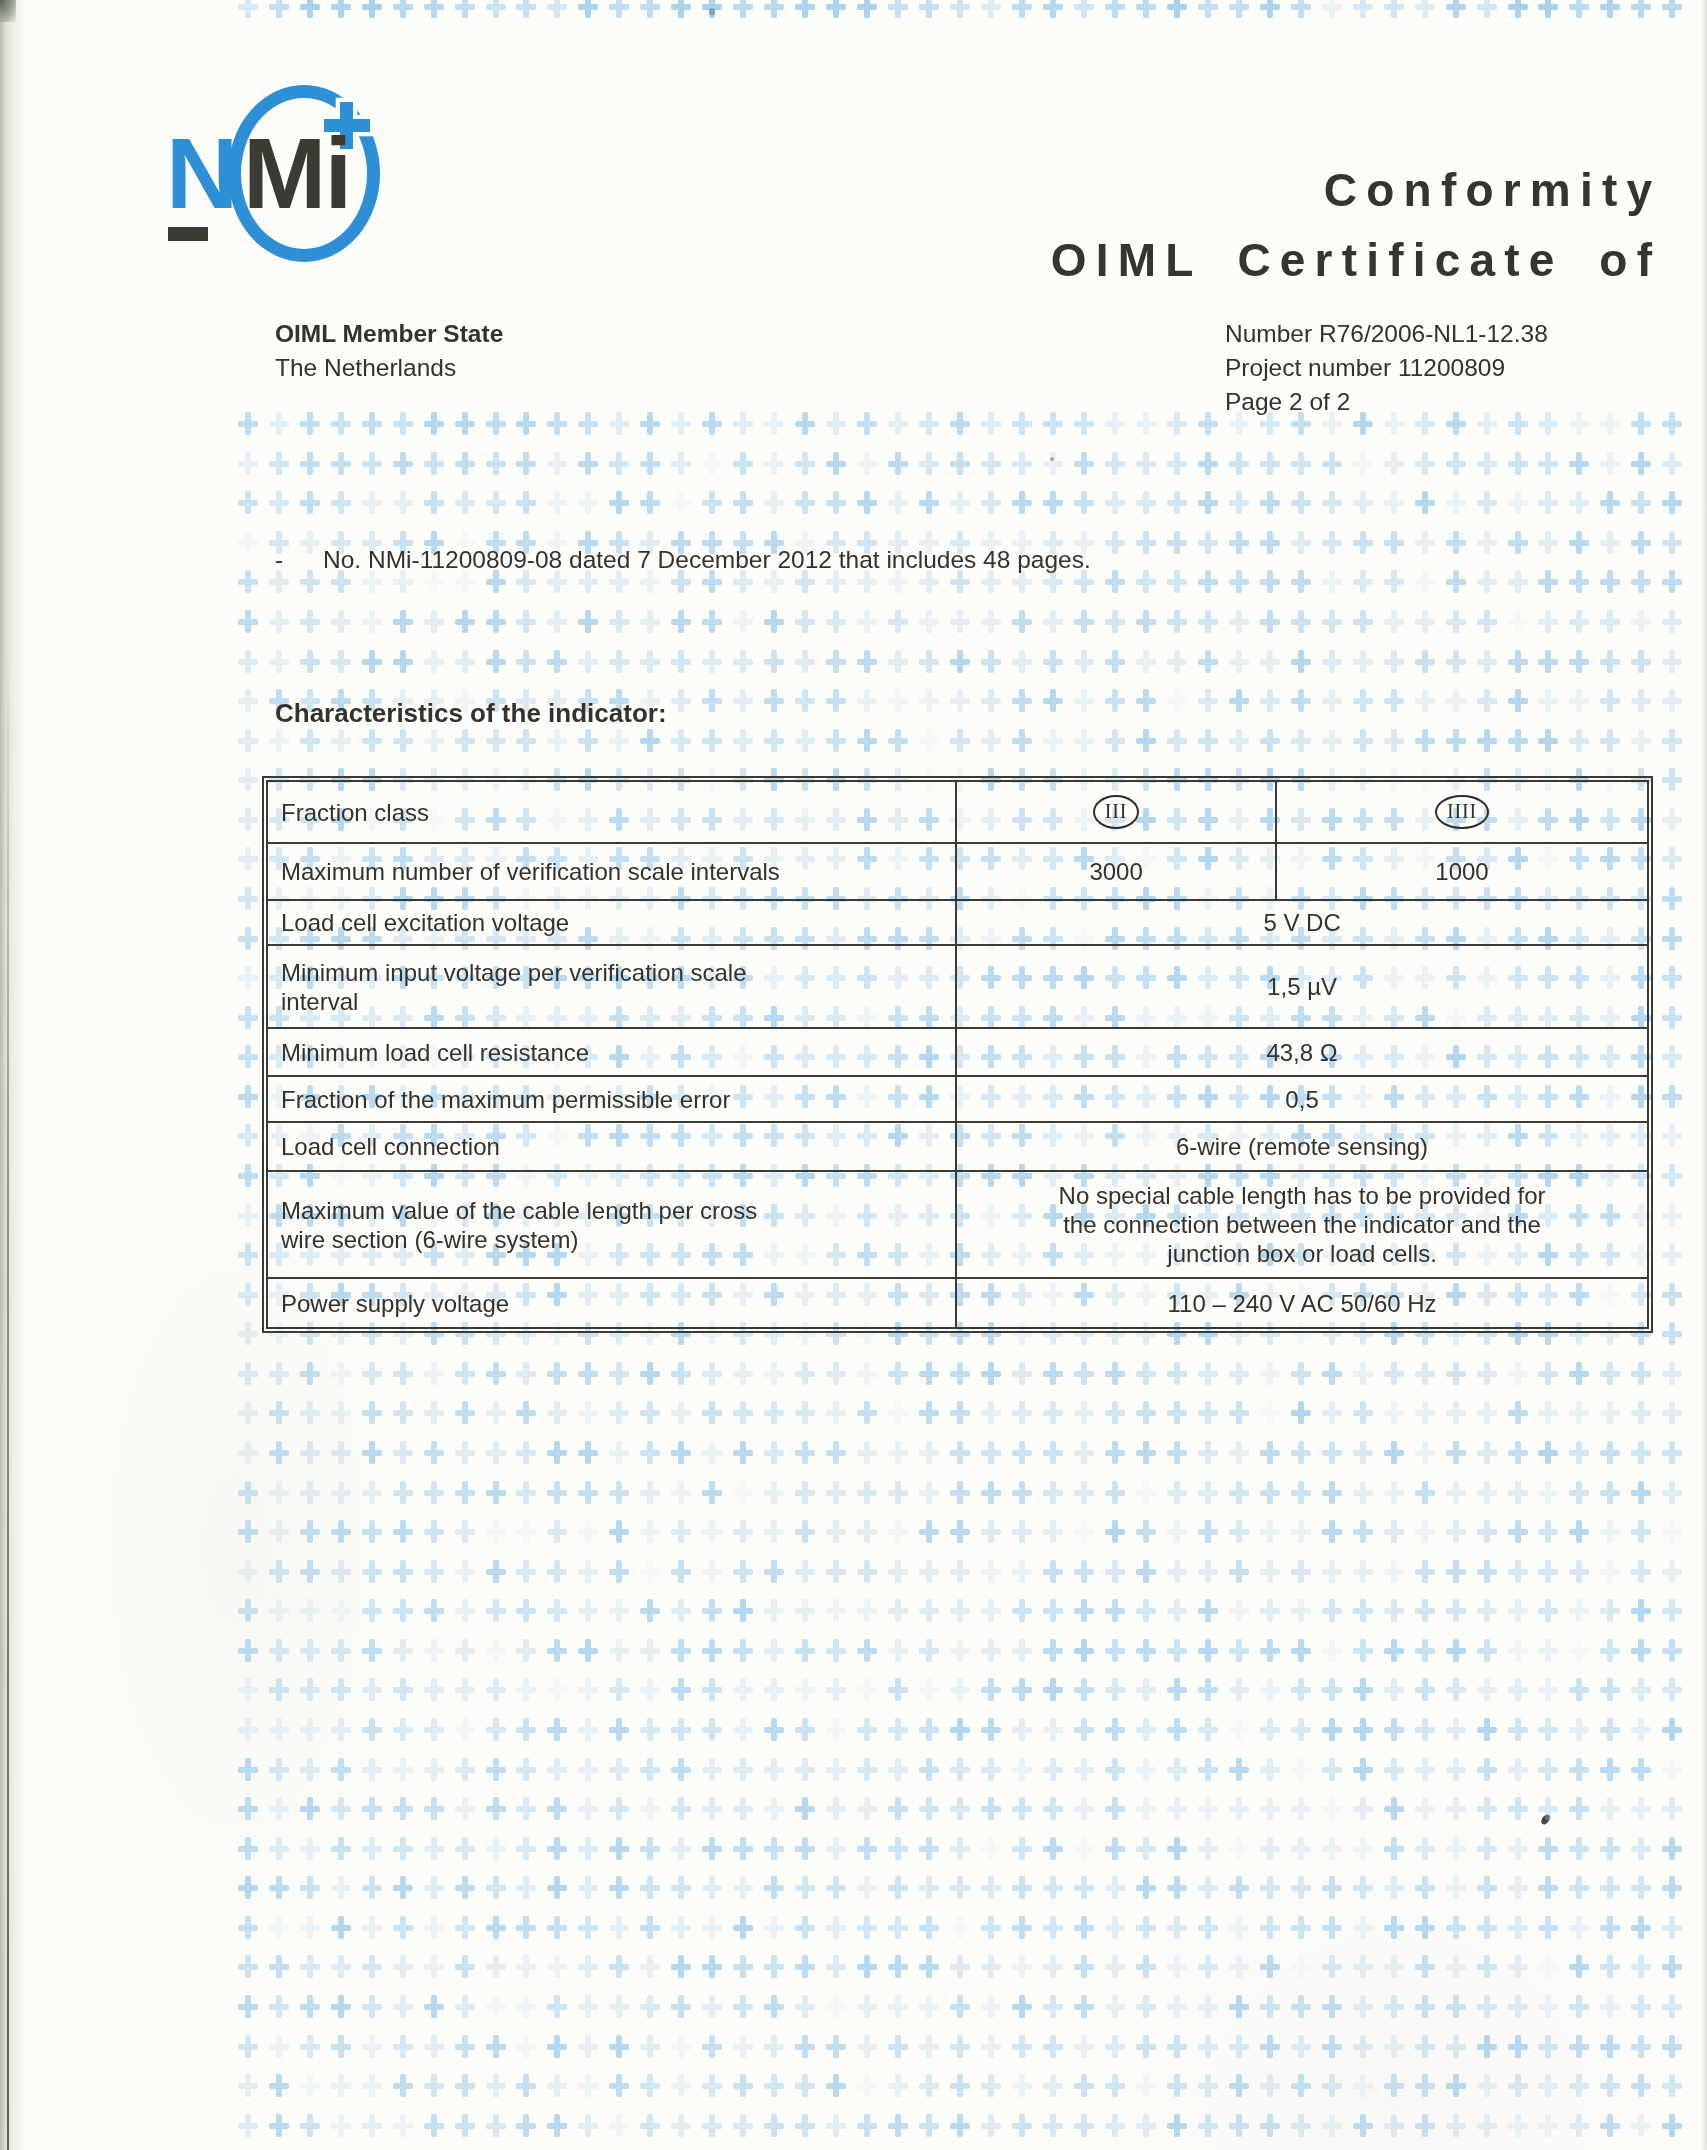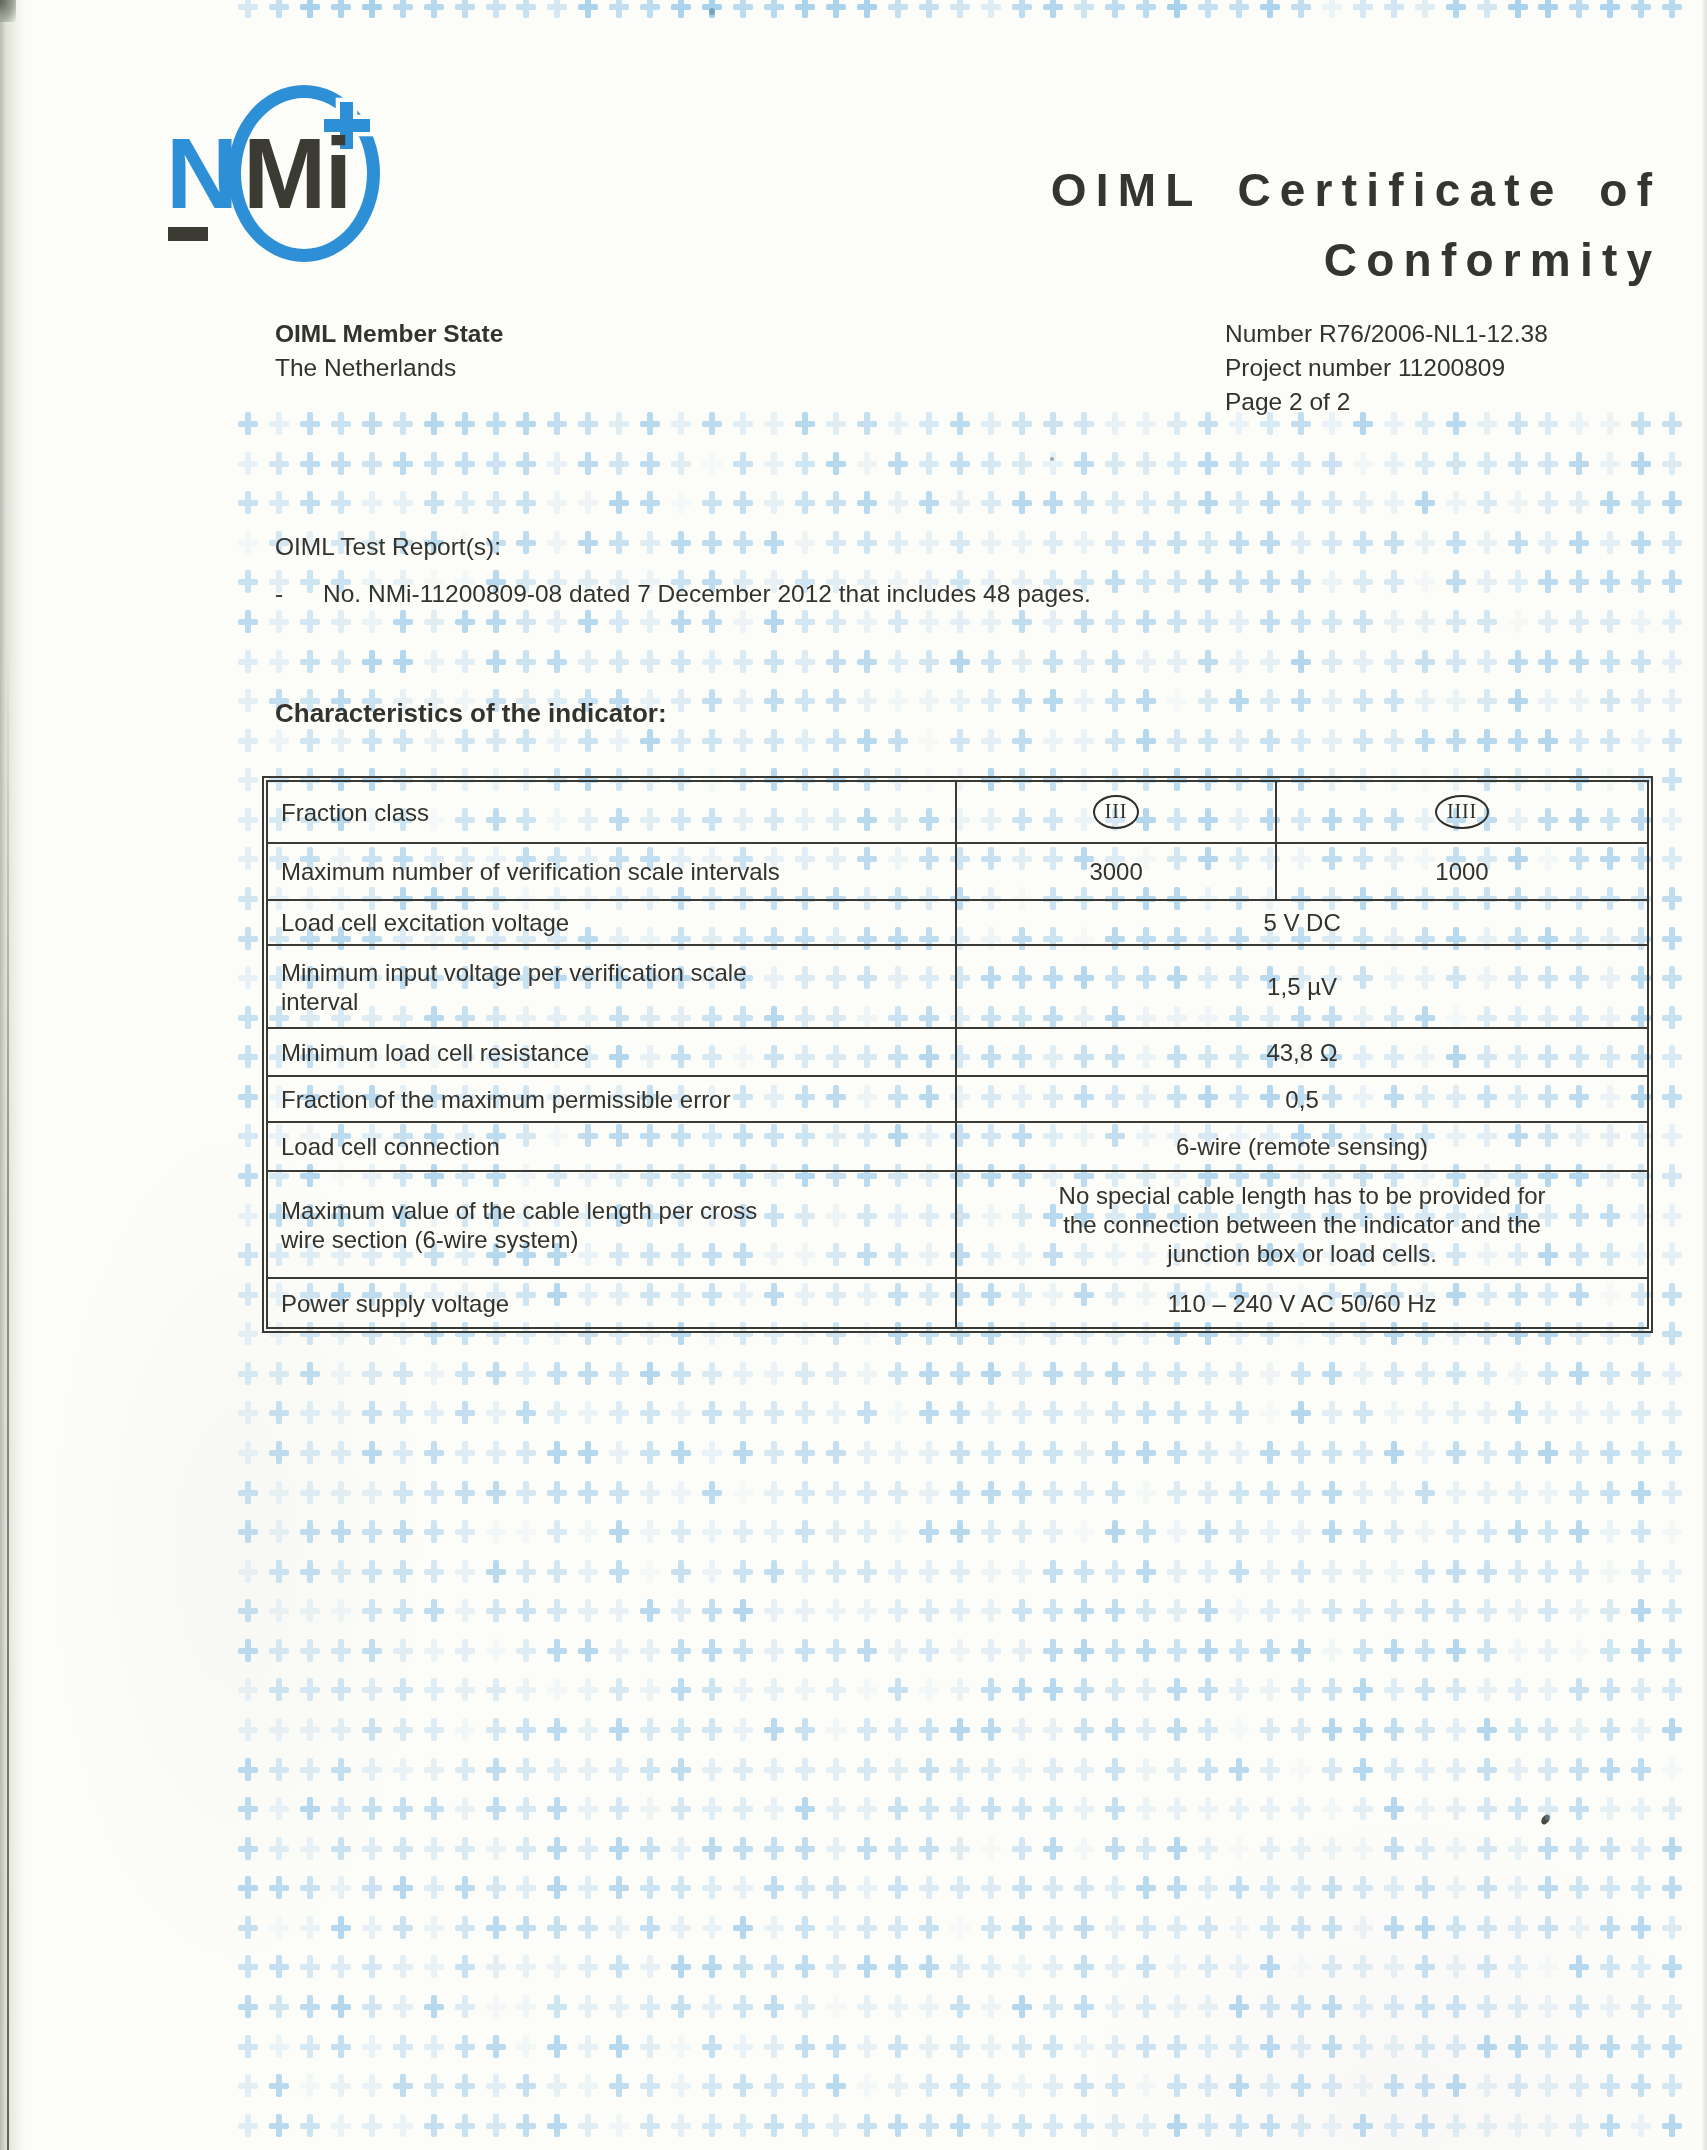--- a/index.html
+++ b/index.html
@@ -2573,36 +2573,35 @@
           <i class="v"></i>
           <i class="h"></i>
           <i class="v v2"></i>
         </div>
       <div class="logo-n">N</div>
       <div class="logo-mi">Mi</div>
       <div class="logo-underline"></div>
     </div>
 
     <div class="title-block">
+      <div>Conformity</div>
       <div>OIML Certificate of</div>
-      <div>Conformity</div>
     </div>
 
     <div class="hdr-left">
       <div class="b">OIML Member State</div>
       <div>The Netherlands</div>
     </div>
     <div class="hdr-right">
       <div>Number R76/2006-NL1-12.38</div>
       <div>Project number 11200809</div>
       <div>Page 2 of 2</div>
     </div>
 
     <div class="intro">
-      <div>OIML Test Report(s):</div>
       <div class="bullet-row">
         <div class="dash">-</div>
         <div>No. NMi-11200809-08 dated 7 December 2012 that includes 48 pages.</div>
       </div>
     </div>
 
     <div class="section-heading">Characteristics of the indicator:</div>
 
     <div class="table-wrap">
       <table class="chars">

